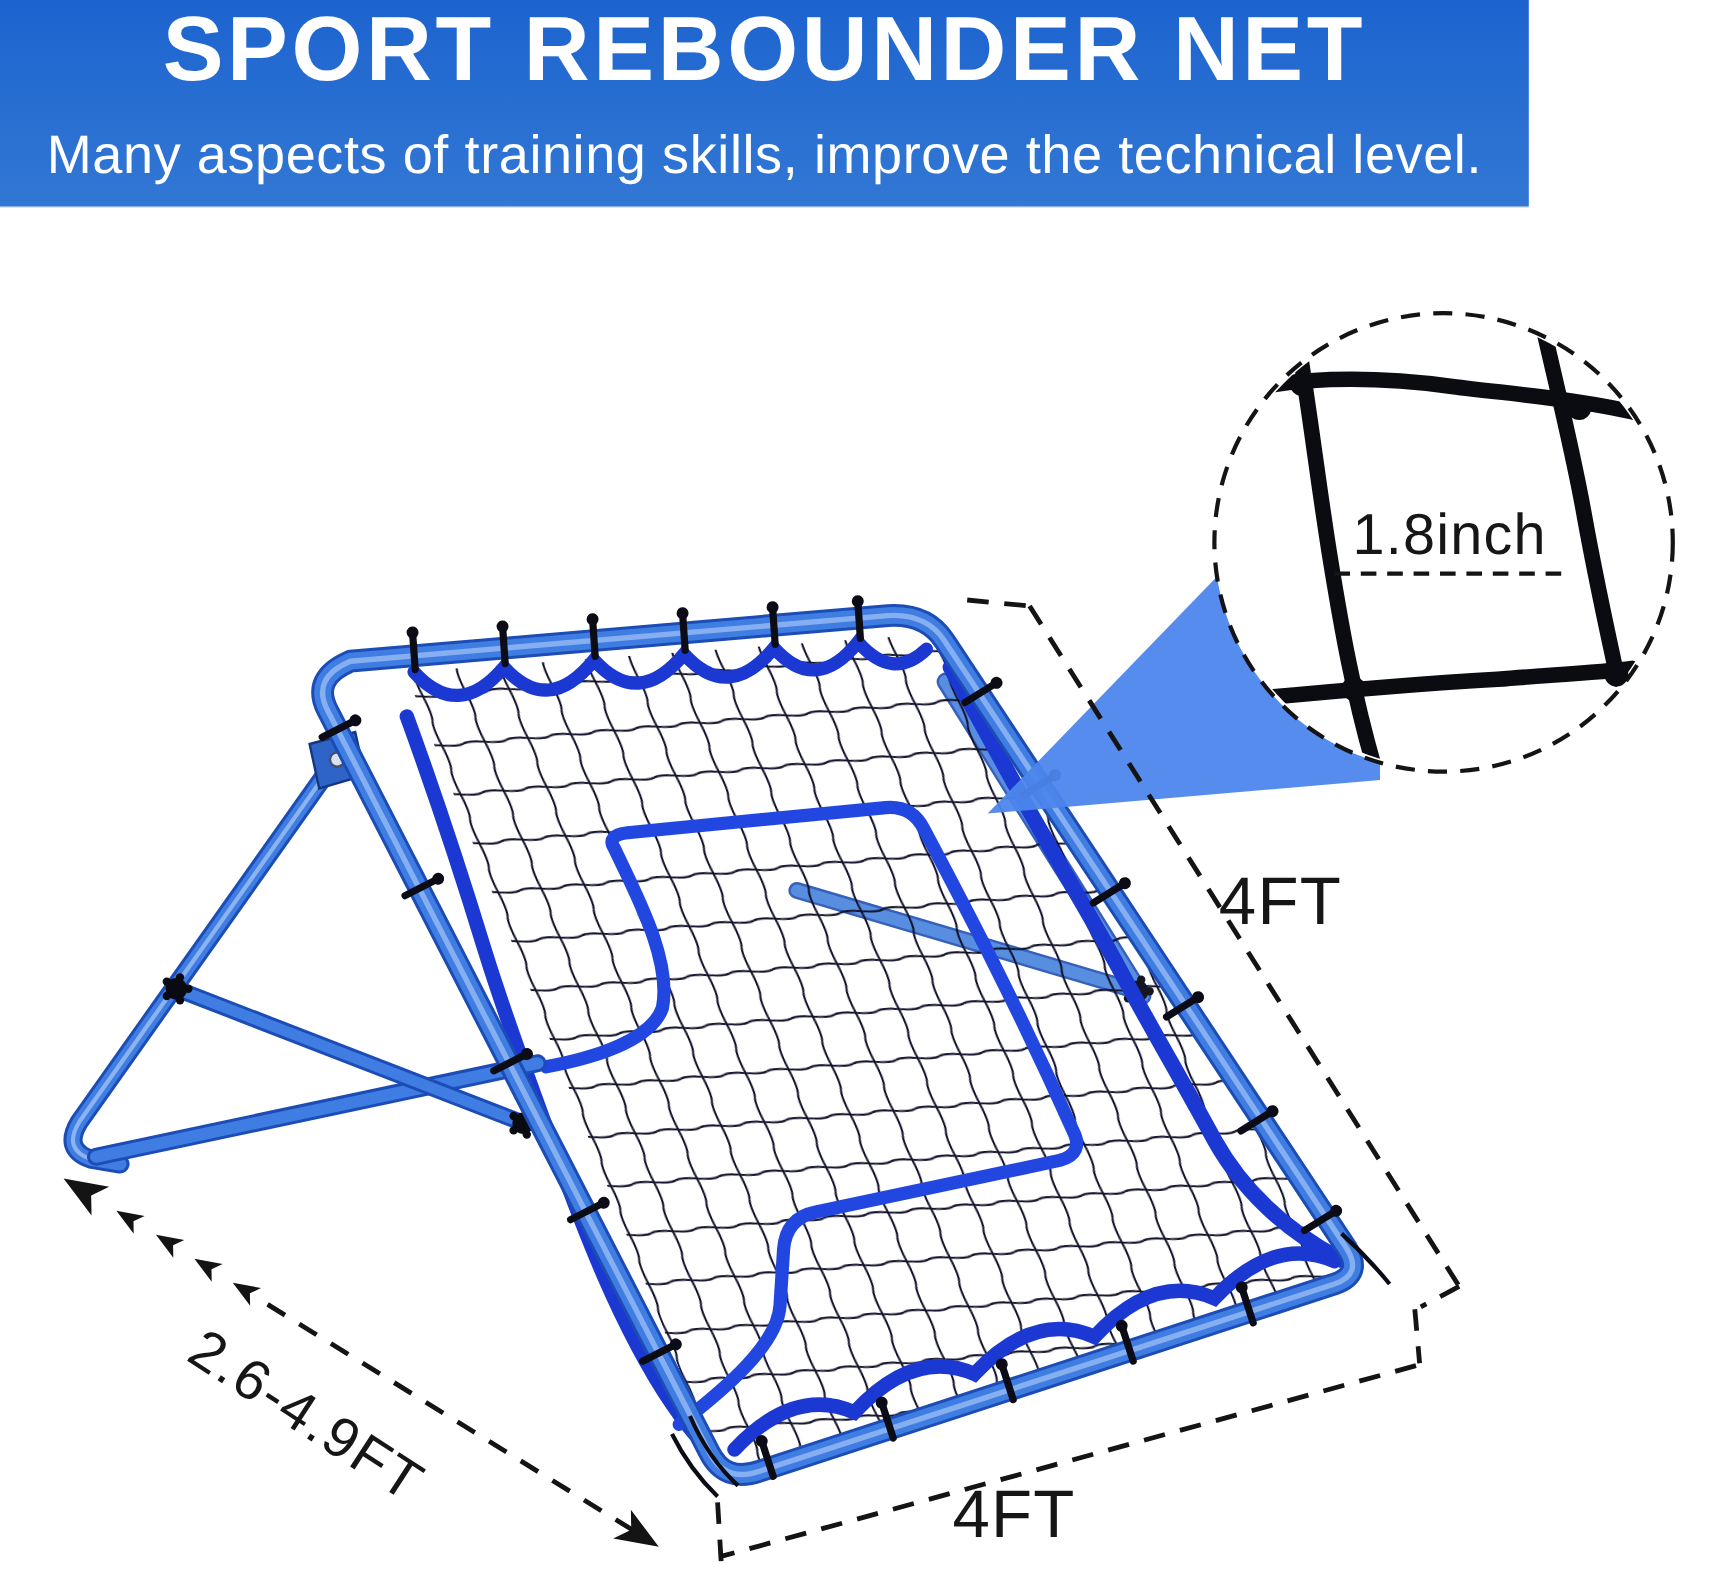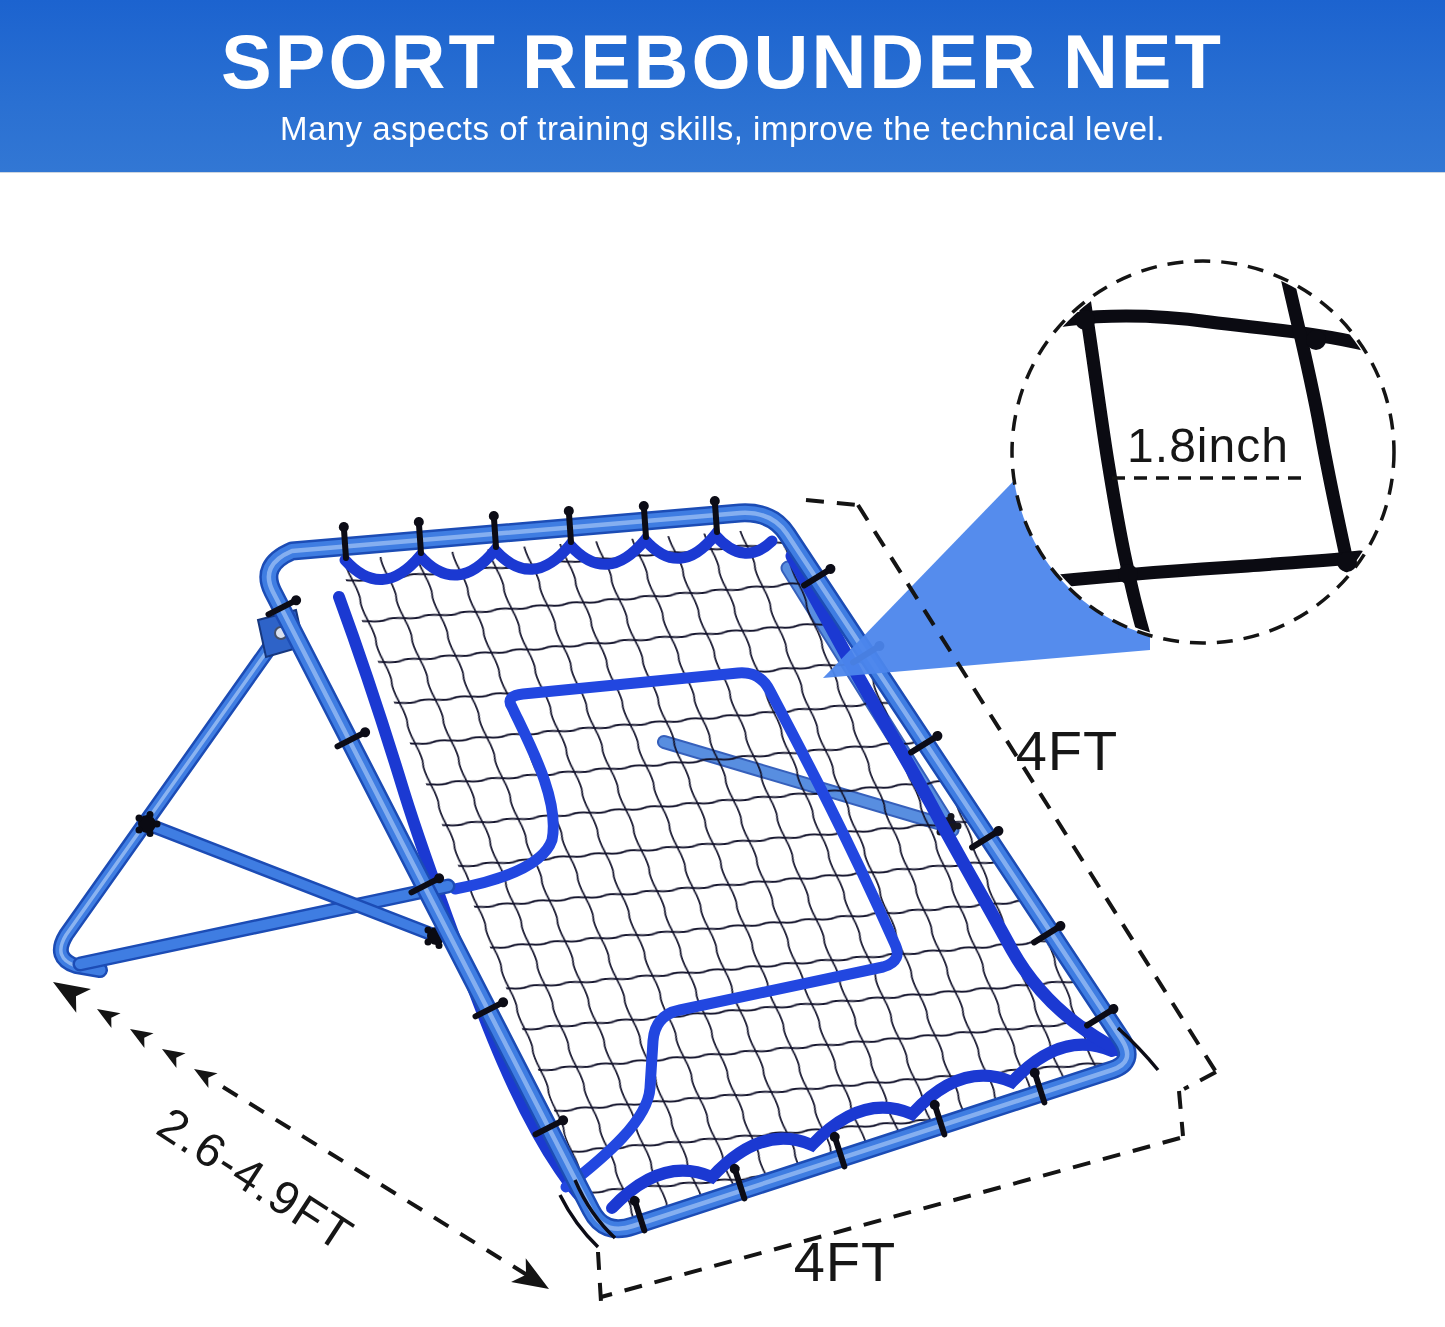--- a/index.html
+++ b/index.html
@@ -1,25 +1,25 @@
 <!DOCTYPE html>
 <html><head>
 <meta charset="utf-8">
 <style>
   html,body{margin:0;padding:0;background:#ffffff;}
   .stage{position:relative;width:1445px;height:1327px;background:#ffffff;overflow:hidden;
          font-family:"Liberation Sans", sans-serif;}
-  .banner{position:absolute;top:0;left:0;width:1445px;height:172px;
+  .banner{position:absolute;top:0;left:0;width:1274px;height:172px;
           background:linear-gradient(180deg,#1c63cf 0%,#2a70d2 60%,#3277d4 100%);
           box-shadow:0 1px 0 #ccd5e0;
           display:flex;flex-direction:column;align-items:center;justify-content:center;
           color:#ffffff;text-align:center;}
   .banner h1{margin:0 0 10px 0;font-size:76px;line-height:1;font-weight:700;
              letter-spacing:3px;white-space:nowrap;}
-  .banner p{margin:0;font-size:33px;font-weight:400;letter-spacing:0.5px;white-space:nowrap;}
+  .banner p{margin:13px;font-size:45px;font-weight:400;letter-spacing:0.5px;white-space:nowrap;}
   svg.figure{position:absolute;top:0;left:0;}
   svg text{font-family:"Liberation Sans", sans-serif;fill:#161616;}
 </style>
 </head>
 <body>
 
 <div class="stage">
 
   <header class="banner">
     <h1>SPORT REBOUNDER NET</h1>

